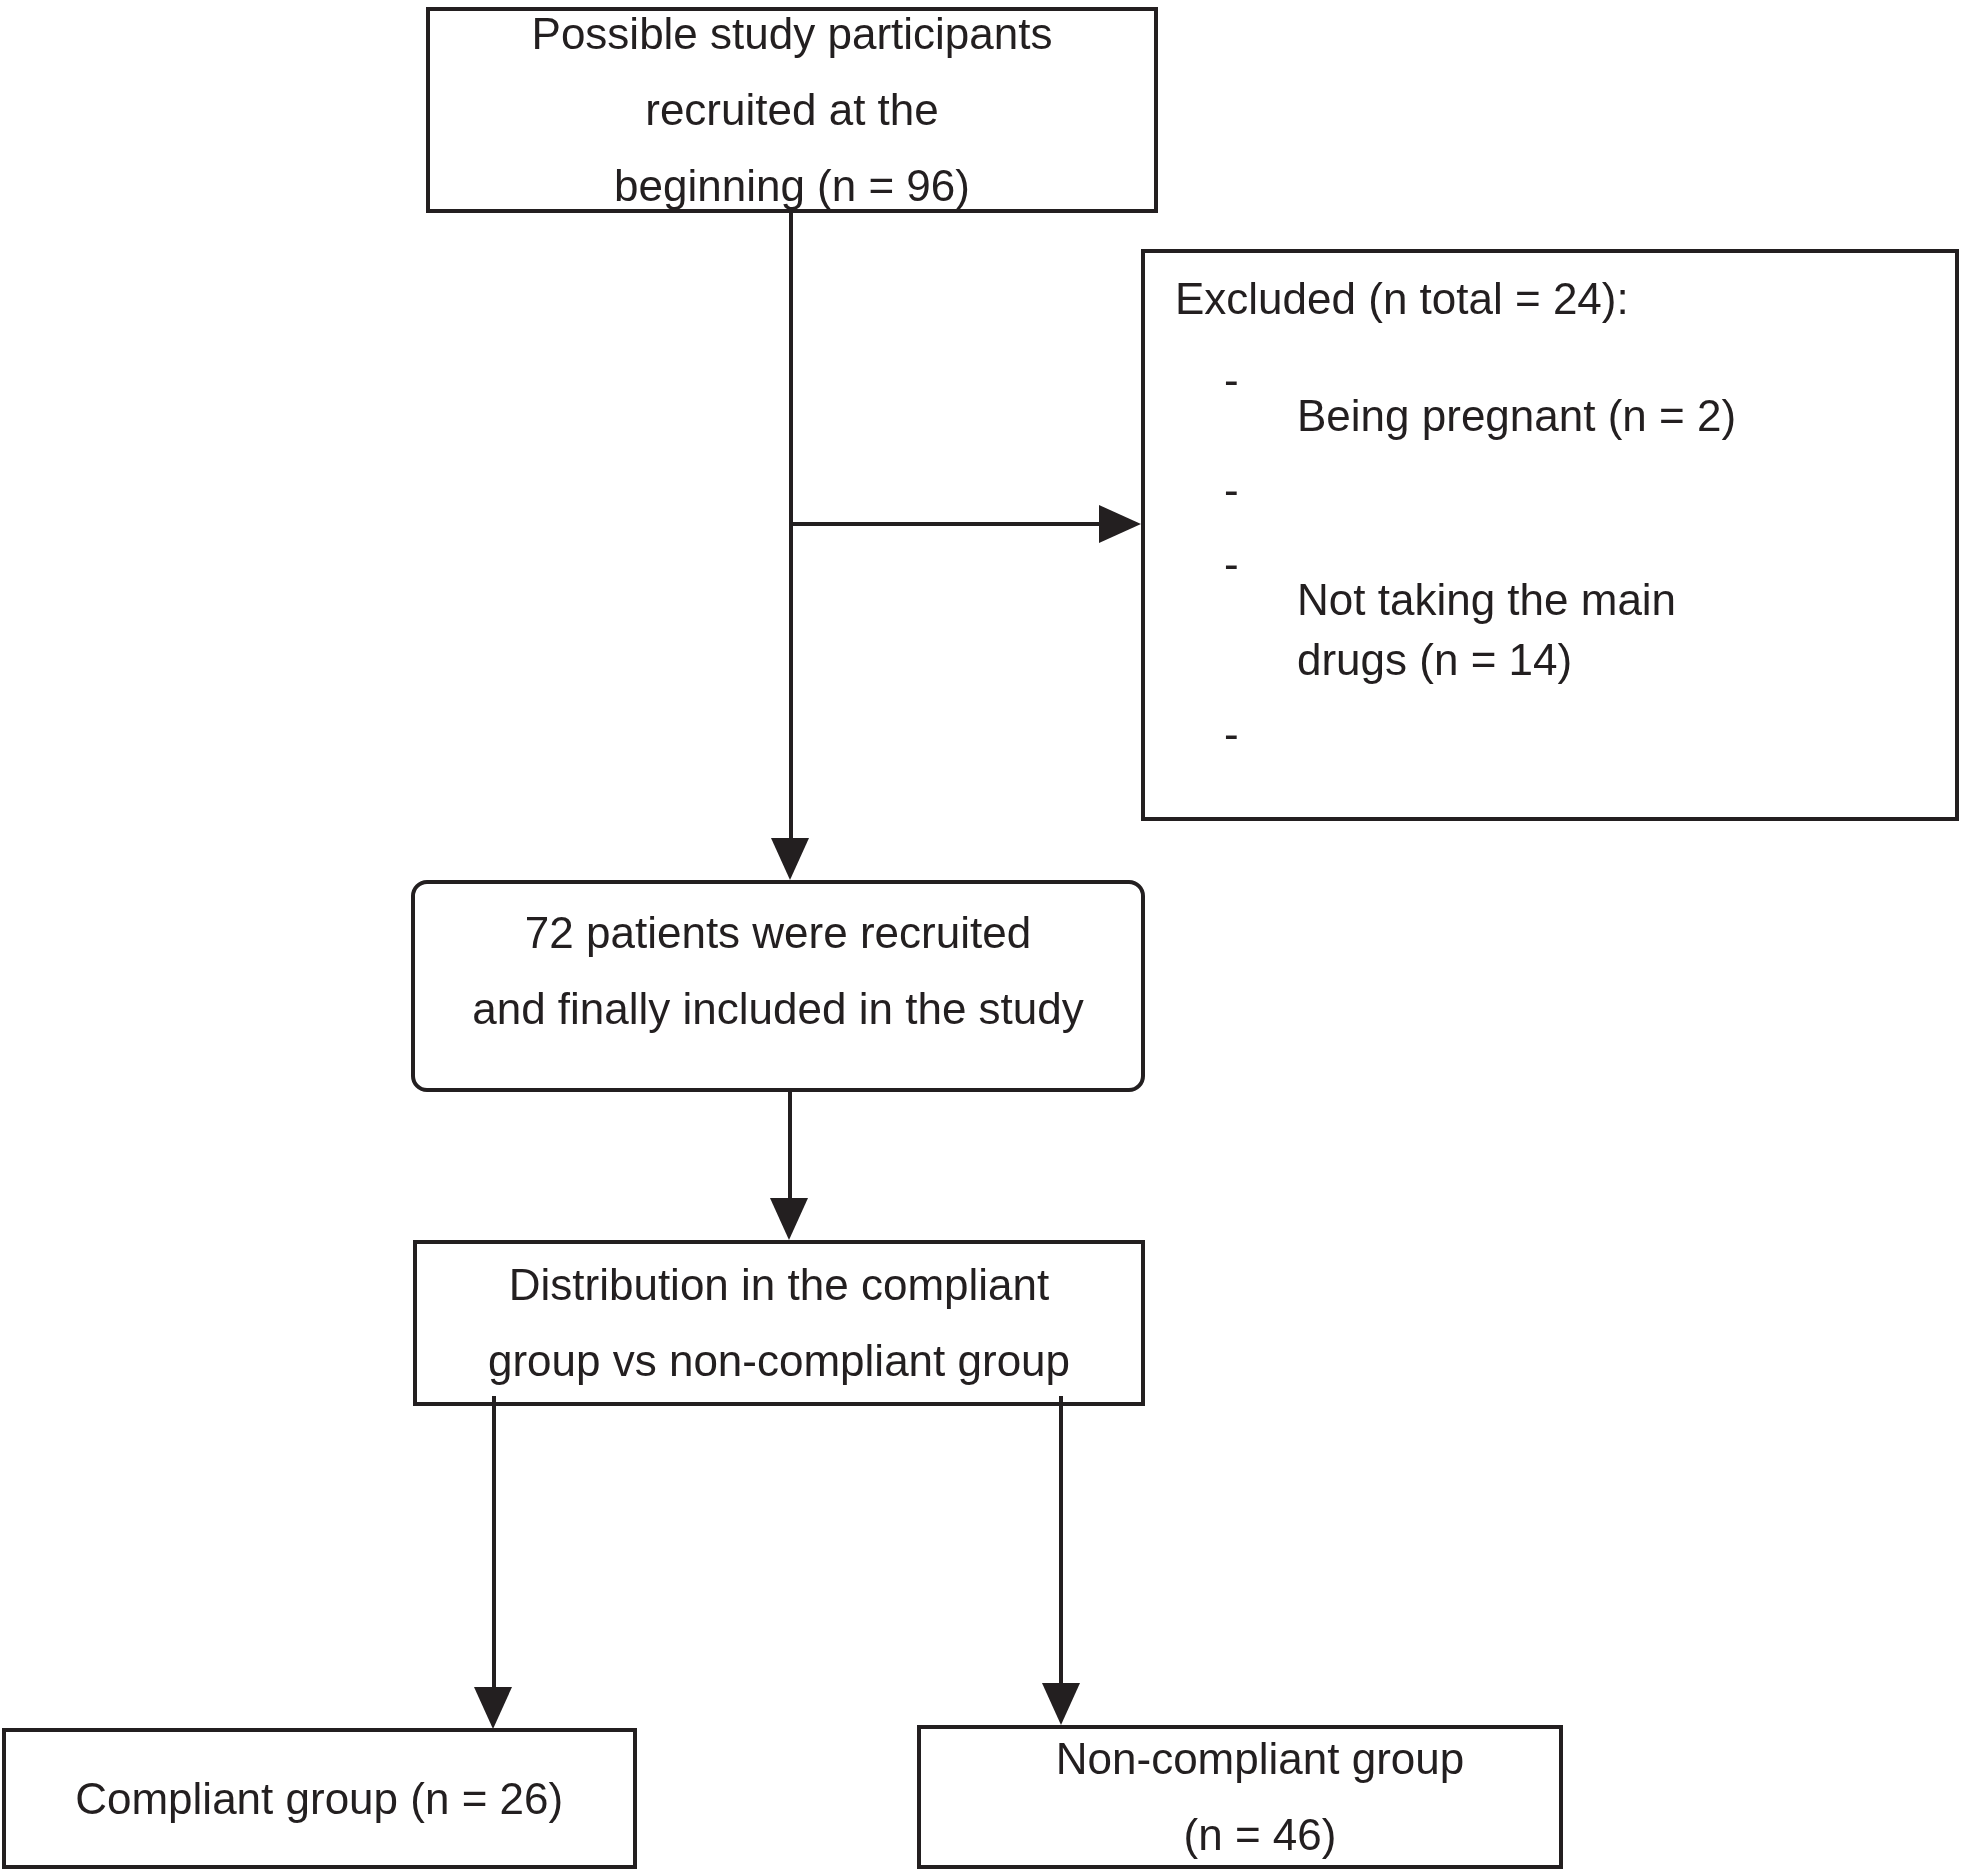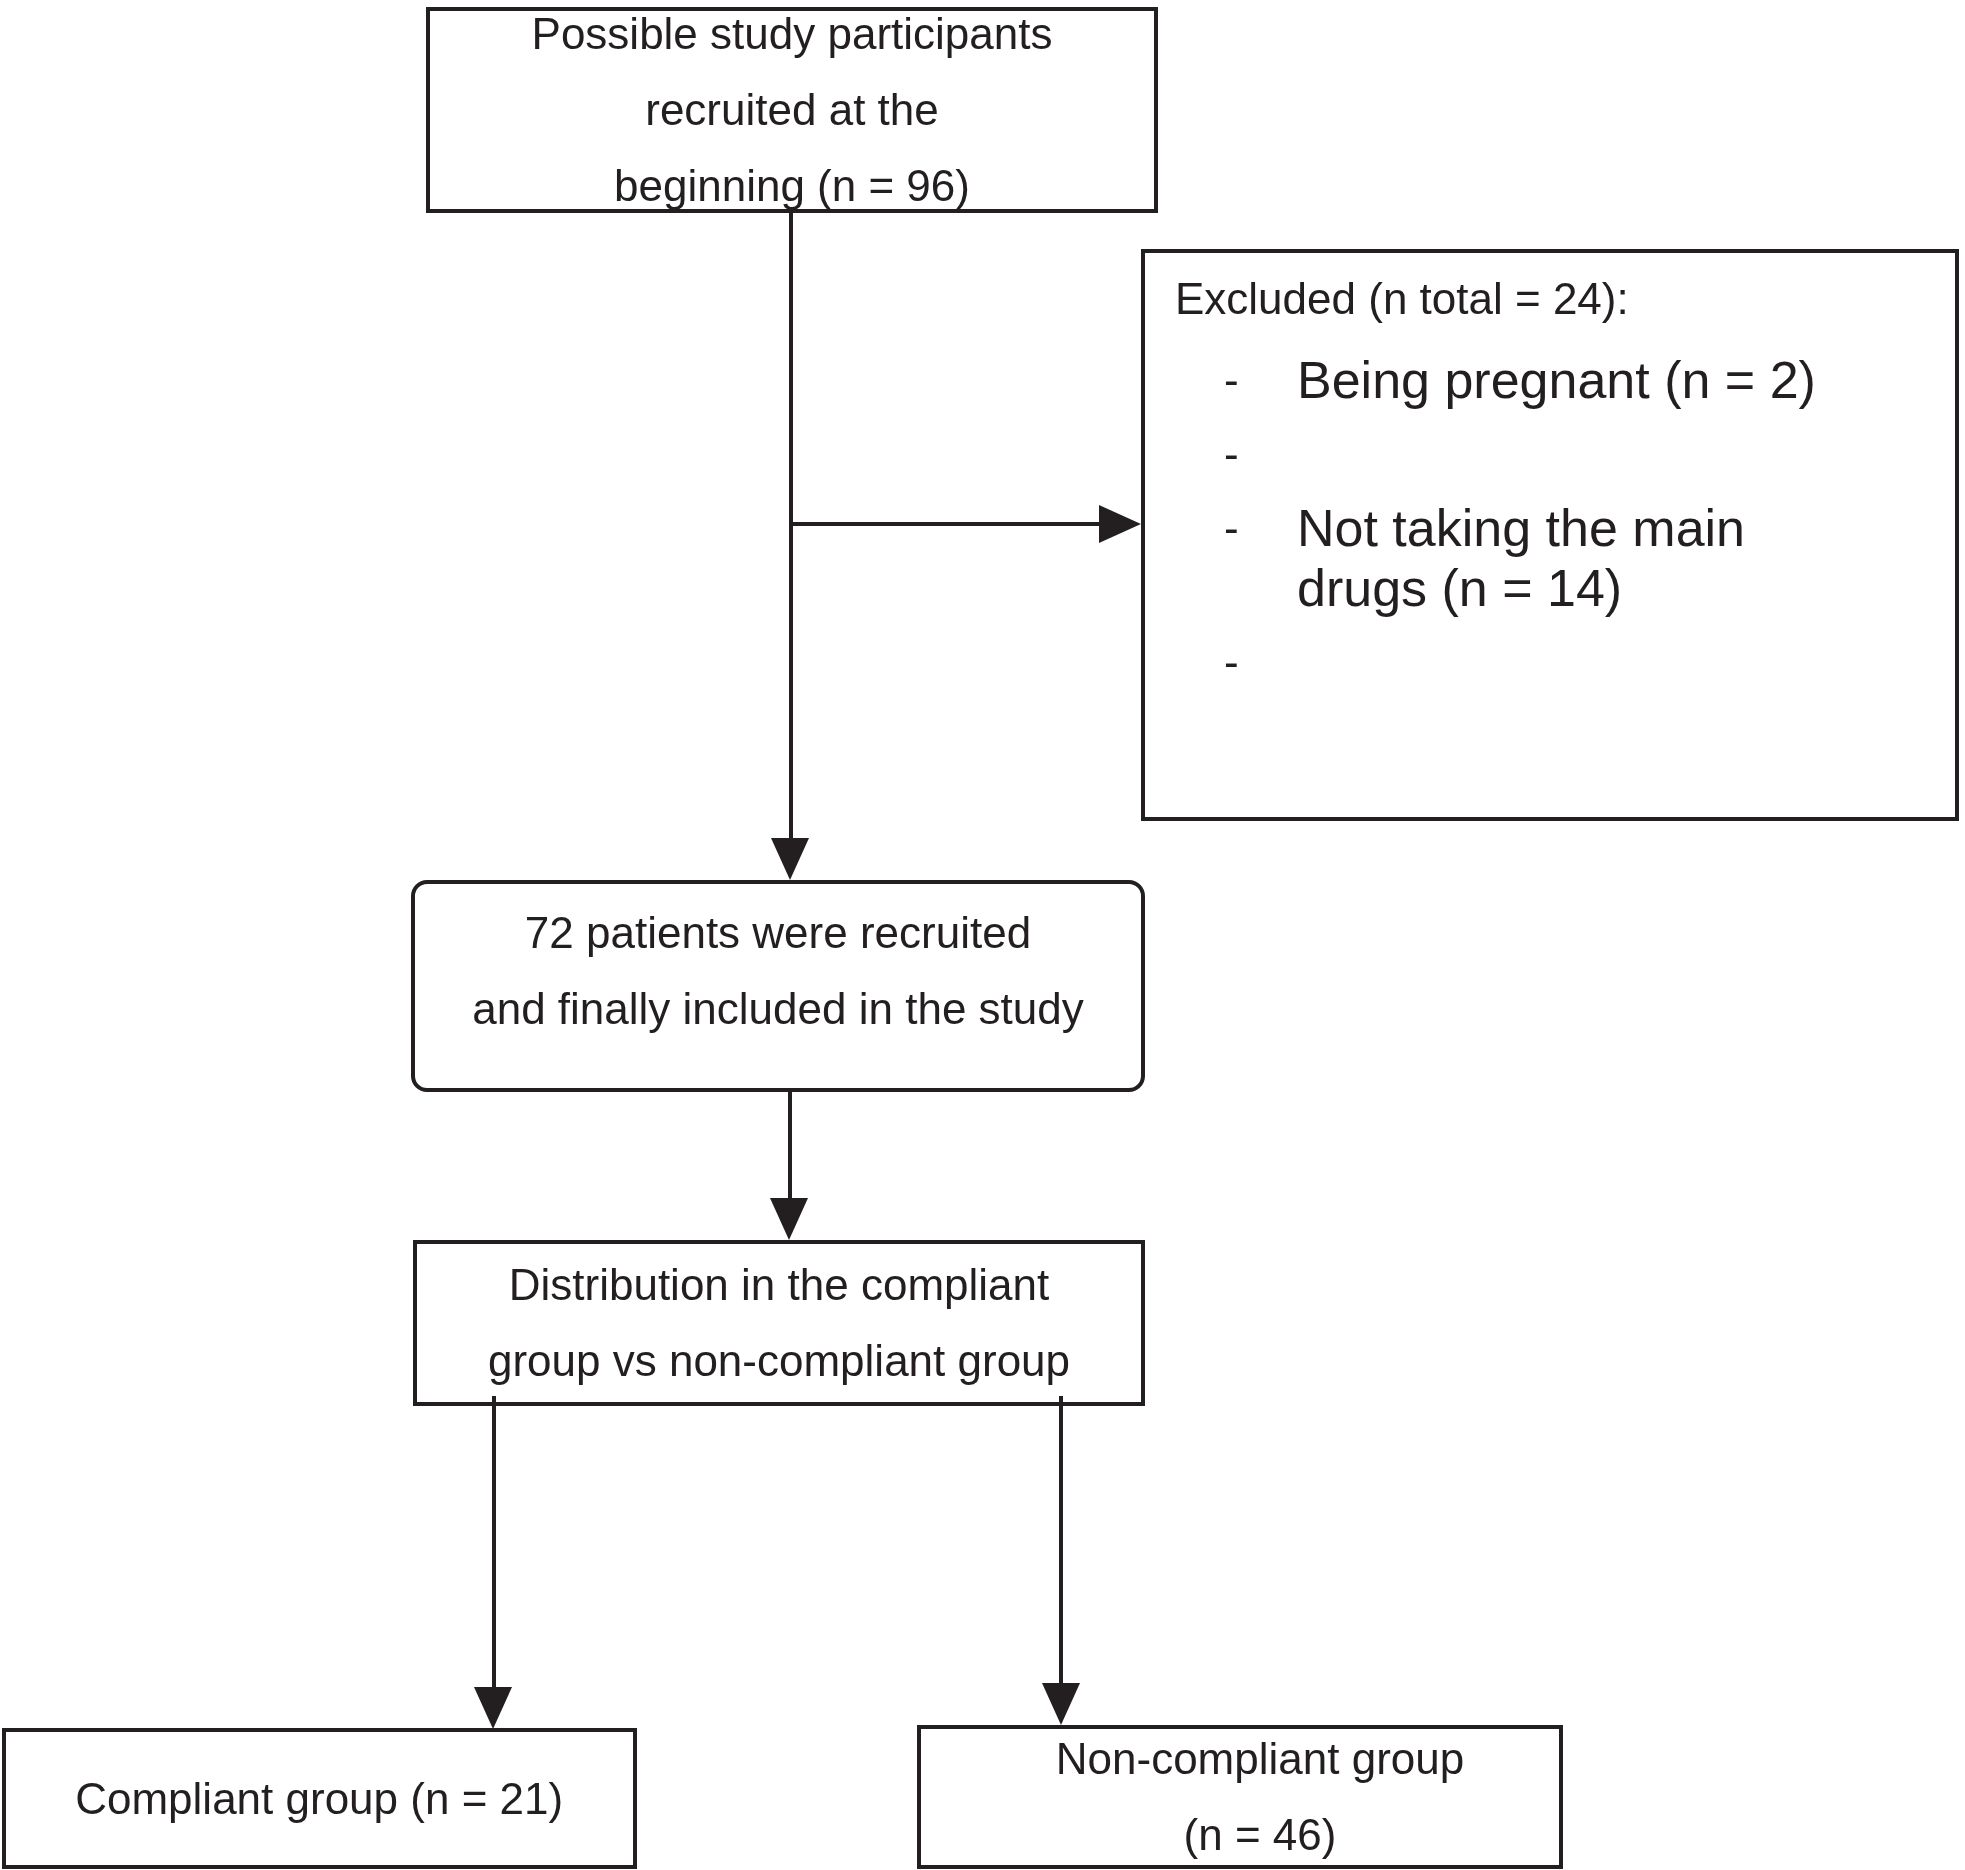--- a/index.html
+++ b/index.html
@@ -52,23 +52,24 @@
     margin-bottom: 14px;
   }
   .excluded-item .dash {
     width: 73px;
     margin-left: 49px;
     font-size: 44px;
     line-height: 60px;
     flex: 0 0 auto;
   }
   .excluded-item .item-text {
-    font-size: 52px;
+    font-size: 44px;
     line-height: 60px;
     white-space: pre-line;
+    margin-top: 36px;
   }
   
   #box-included {
     left: 411px; top: 880px; width: 734px; height: 212px;
     align-items: flex-start;
     padding-top: 10.5px;
     border-radius: 16px;
   }
   #box-distribution { left: 413px; top: 1240px; width: 732px; height: 166px; }
   #box-compliant { left: 1.7px; top: 1728px; width: 635px; height: 141px; }
@@ -149,21 +150,21 @@
     <div class="box-text">72 patients were recruited
 and finally included in the study</div>
   </div>
 
   <div class="box" id="box-distribution">
     <div class="box-text">Distribution in the compliant
 group vs non-compliant group</div>
   </div>
 
   <div class="box" id="box-compliant">
-    <div class="box-text">Compliant group (n = 21)</div>
+    <div class="box-text">Compliant group (n = 26)</div>
   </div>
 
   <div class="box" id="box-noncompliant">
     <div class="box-text">Non-compliant group
 (n = 46)</div>
   </div>
 
   <div class="line" id="line-v1"></div>
   <div class="arrowhead-down" id="head-v1"></div>
 

